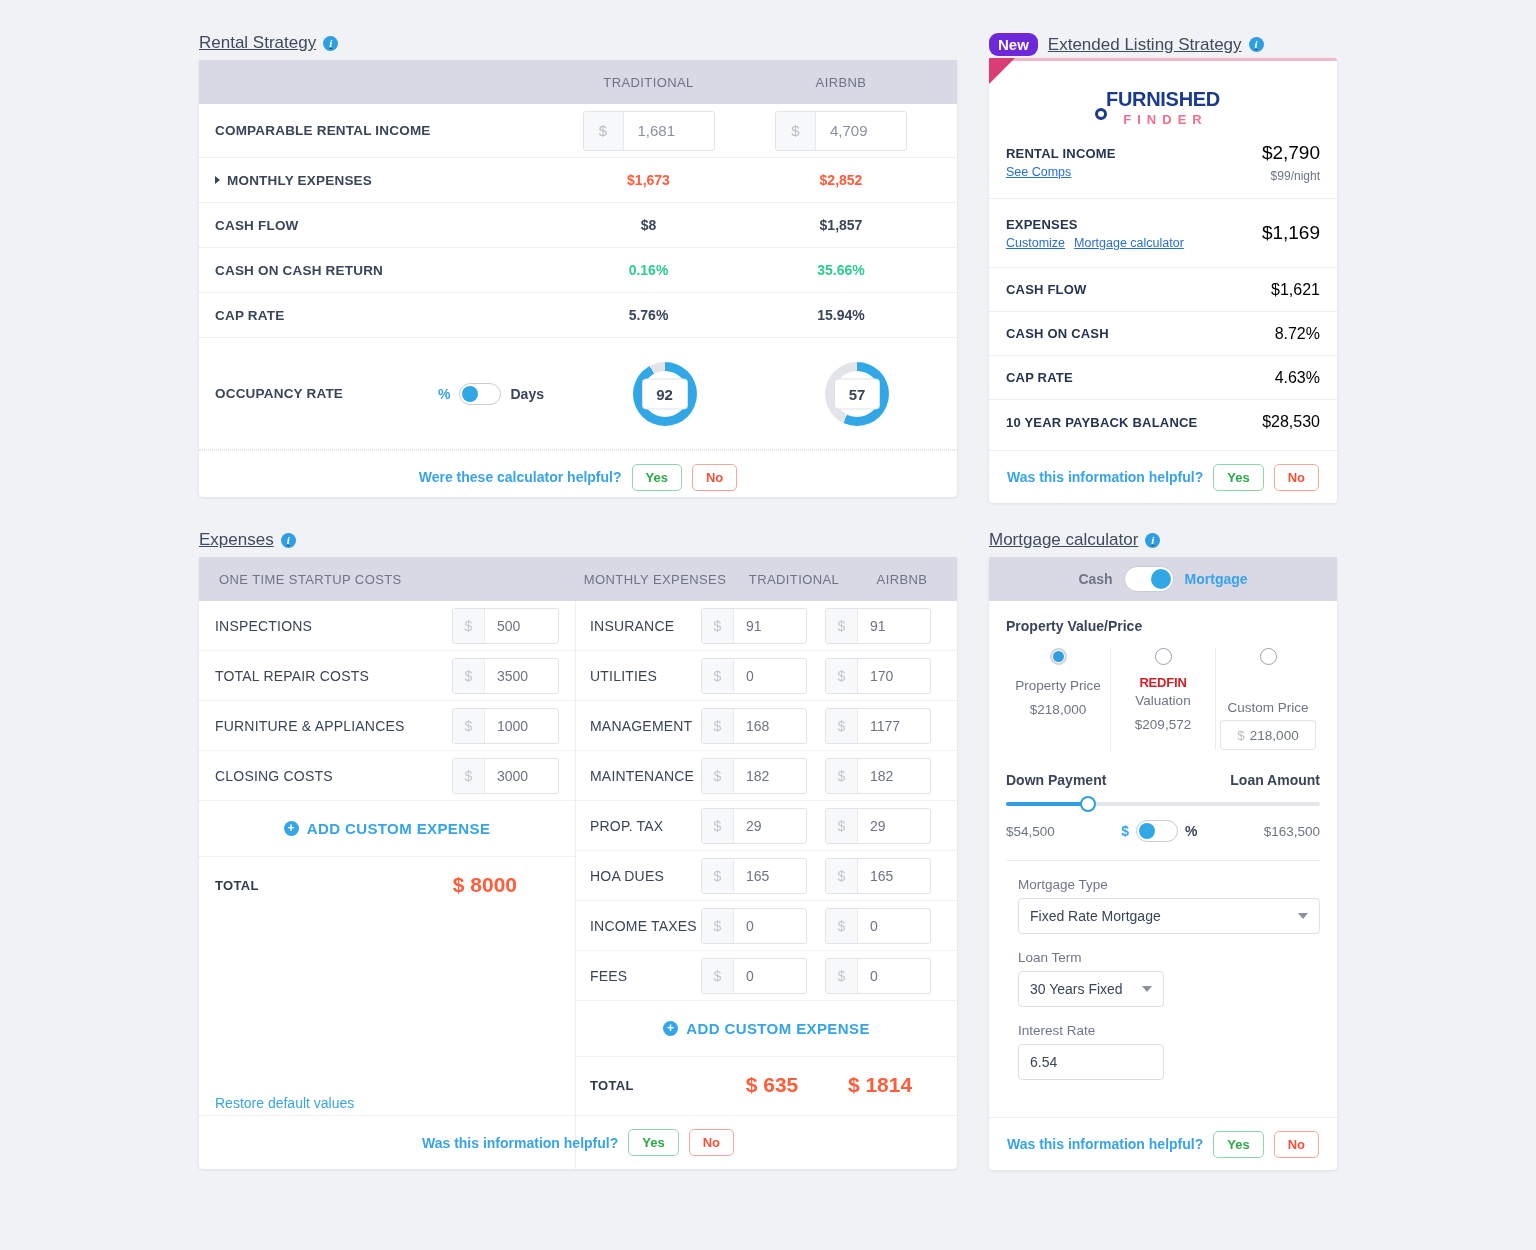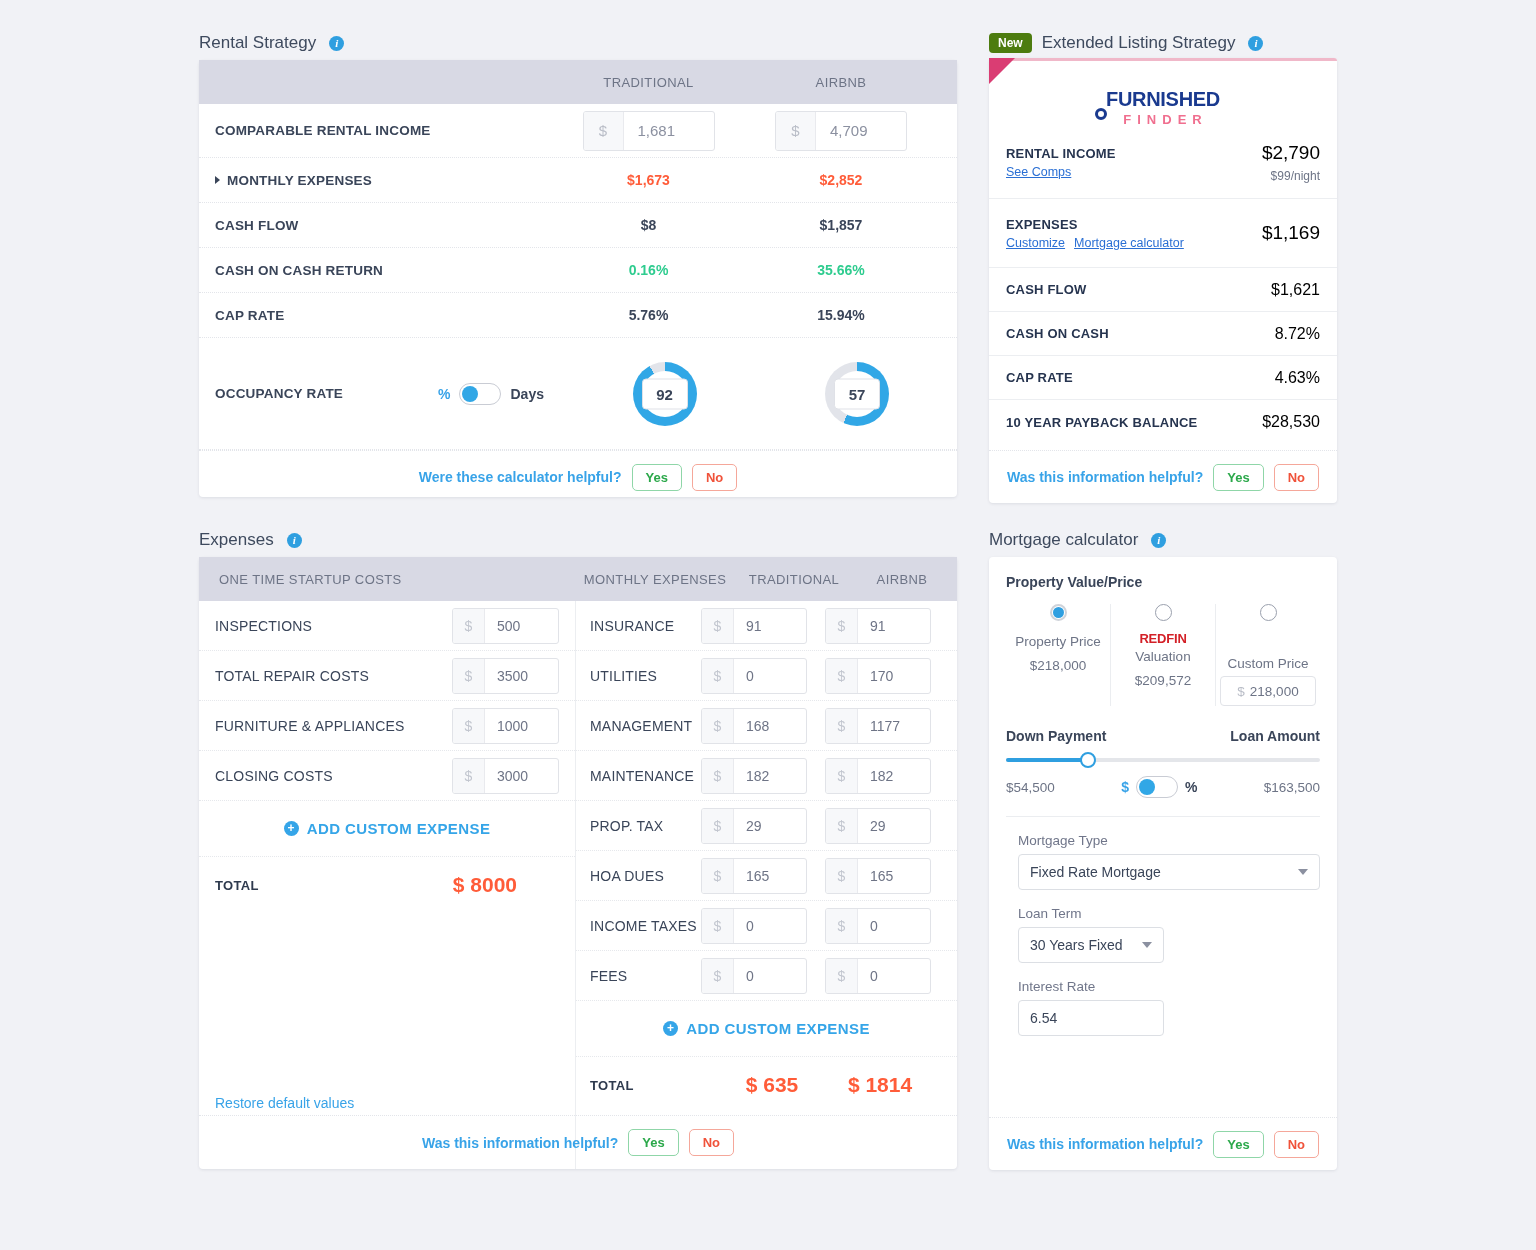--- a/index.html
+++ b/index.html
@@ -8,21 +8,21 @@
     width:1536px; height:1250px;
     background:#f1f2f6;
     font-family:"Liberation Sans", sans-serif;
     color:#3a4559;
     -webkit-font-smoothing:antialiased;
   }
   .page { position:relative; width:1536px; height:1250px; }
 
   
   .card { background:#fff; border-radius:4px; box-shadow:0 1px 3px rgba(40,50,70,.10); position:absolute; }
-  .card-title { font-size:17px; color:#3e4a5e; font-weight:400; display:flex; align-items:center; gap:13px; }
+  .card-title { font-size:17px; color:#3e4a5e; font-weight:400; display:flex; align-items:center; gap:7px;text-decoration:underline; }
   .info-icon { display:inline-block; width:15px; height:15px; border-radius:50%; background:#2f9fe0;
                color:#fff; font-size:11px; font-weight:bold; font-style:italic; line-height:15px;
                text-align:center; font-family:"Liberation Serif", serif; }
 
   .thead { background:#d8d9e4; display:flex; align-items:center; height:44px; }
   .thead .th { font-size:13px; color:#6d7486; letter-spacing:.4px; text-align:center; }
 
   .row { display:flex; align-items:center; border-bottom:1px dotted #e3e5ea; }
   .rlabel { font-size:13.5px; font-weight:bold; color:#3a4559; letter-spacing:.2px; }
   .rval { font-size:14px; text-align:center; color:#3a4559; font-weight:bold; }
@@ -75,21 +75,21 @@
 
   .donut { width:64px; height:64px; border-radius:50%; position:relative; }
   .donut .hole { position:absolute; inset:9px; border-radius:50%; background:#fff; }
   .donut .valbox { position:absolute; left:50%; top:50%; transform:translate(-50%,-50%);
     width:46px; height:31px; background:#fff; border:1px solid #dfe1e7; border-radius:4px;
     display:flex; align-items:center; justify-content:center; font-size:15px; font-weight:bold; color:#3a4559; }
 
   
   #extListing { left:989px; top:58px; width:348px; height:445px; }
   #elTitle { position:absolute; left:989px; top:33px; display:flex; align-items:center; gap:10px; }
-  .newbadge { background:#4d7c0f; color:#fff; font-size:12px; font-weight:bold; border-radius:4px; padding:3px 9px; }
+  .newbadge { background:#6d28d9; color:#fff; font-size:15px; font-weight:bold; border-radius:9px; padding:3px 9px; }
   #extListing .topline { position:absolute; left:0; right:0; top:0; height:3px; background:#f0b8c9; border-radius:4px 4px 0 0; }
   #extListing .corner { position:absolute; left:0; top:0; width:0; height:0;
       border-top:26px solid #da3d73; border-right:26px solid transparent; }
   .ffLogo { text-align:center; padding-top:30px; }
   .ffTop { font-size:20px; font-weight:bold; color:#1a3a8f; letter-spacing:-.3px; display:inline-block; position:relative; }
   .ffDot { position:absolute; left:-11px; bottom:-9px; width:12px; height:12px; border-radius:50%;
            border:3px solid #1a3a8f; background:#fff; }
   .ffBot { font-size:13px; color:#f06f8f; letter-spacing:6px; font-weight:bold; margin-top:1px; padding-left:5px; }
   .elrow { display:flex; align-items:center; border-bottom:1px solid #eceef1; padding:0 17px; height:67px; }
   .elrow:last-child { border-bottom:none; }
@@ -515,20 +515,27 @@
       <span class="fbtn no">No</span>
     </div>
   </div>
 
   <div id="mcTitle" class="card-title">
     <span>Mortgage calculator</span>
     <span class="info-icon">i</span>
   </div>
 
   <div class="card" id="mortgage">
+    <div class="mcHead">
+      <span style="color:#6d7486;font-weight:bold">Cash</span>
+      <span class="toggle big right">
+          <span class="knob"></span>
+        </span>
+      <span style="color:#38a3e8;font-weight:bold">Mortgage</span>
+    </div>
 
     <div class="mcBody">
       <div class="secLbl">Property Value/Price</div>
 
       <div class="radios">
         <div class="radiocell">
           <span class="radio on"></span>
           <div class="rcLbl">Property Price</div>
           <div class="rcVal">$218,000</div>
         </div>

